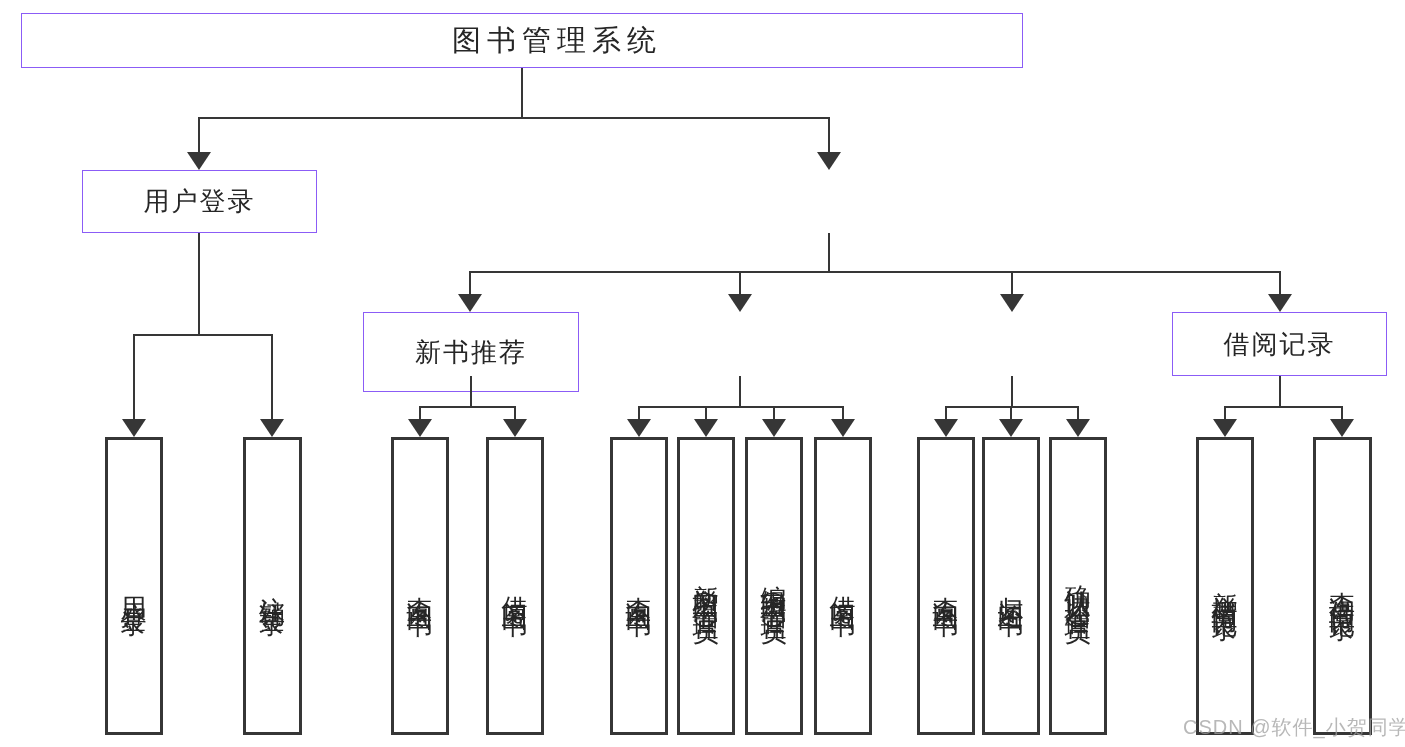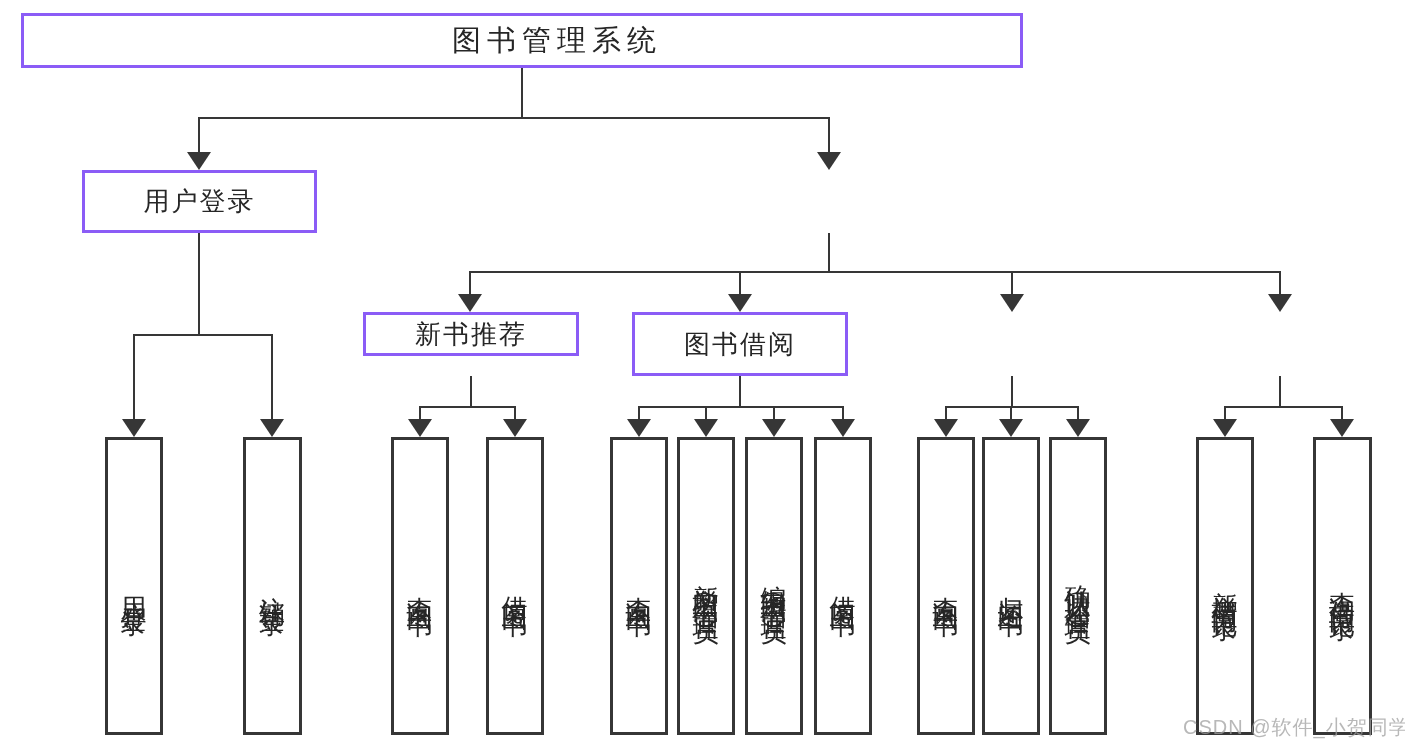--- a/index.html
+++ b/index.html
@@ -9,21 +9,21 @@
     height: 747px;
     background: #ffffff;
     overflow: hidden;
     font-family: "Liberation Sans", "DejaVu Sans", sans-serif;
     color: #262626;
   }
   
   .hbox {
     position: absolute;
     box-sizing: border-box;
-    border: 3px solid #8b5cf6;
+    border: 1px solid #8b5cf6;
     background: #ffffff;
     display: flex;
     align-items: center;
     justify-content: center;
     font-size: 26px;
     letter-spacing: 2px;
     white-space: nowrap;
   }
   .hbox.root { font-size: 29px; letter-spacing: 6px; padding-left: 70px; }
   
@@ -66,22 +66,22 @@
 </style>
 </head>
 <body>
 
 <div class="canvas">
 
   <div class="hbox root" style="left:21px; top:13px; width:1002px; height:55px">图书管理系统</div>
 
   <div class="hbox" style="left:82px; top:170px; width:235px; height:63px">用户登录</div>
 
-  <div class="hbox" style="left:363px; top:312px; width:216px; height:44px">新书推荐</div>
-  <div class="hbox" style="left:632px; top:312px; width:216px; height:64px">图书借阅</div>
+  <div class="hbox" style="left:363px; top:312px; width:216px; height:80px">新书推荐</div>
+  <div class="hbox" style="left:1172px; top:312px; width:215px; height:64px">借阅记录</div>
 
   <div class="vbox" style="left:105px; width:58px">用户登录</div>
   <div class="vbox" style="left:243px; width:59px">注销登录</div>
 
   <div class="vbox" style="left:391px; width:58px">查询图书</div>
   <div class="vbox" style="left:486px; width:58px">借阅图书</div>
 
   <div class="vbox" style="left:610px; width:58px">查询图书</div>
   <div class="vbox" style="left:677px; width:58px">新增图书（管理员）</div>
   <div class="vbox" style="left:745px; width:58px">编辑图书（管理员）</div>

